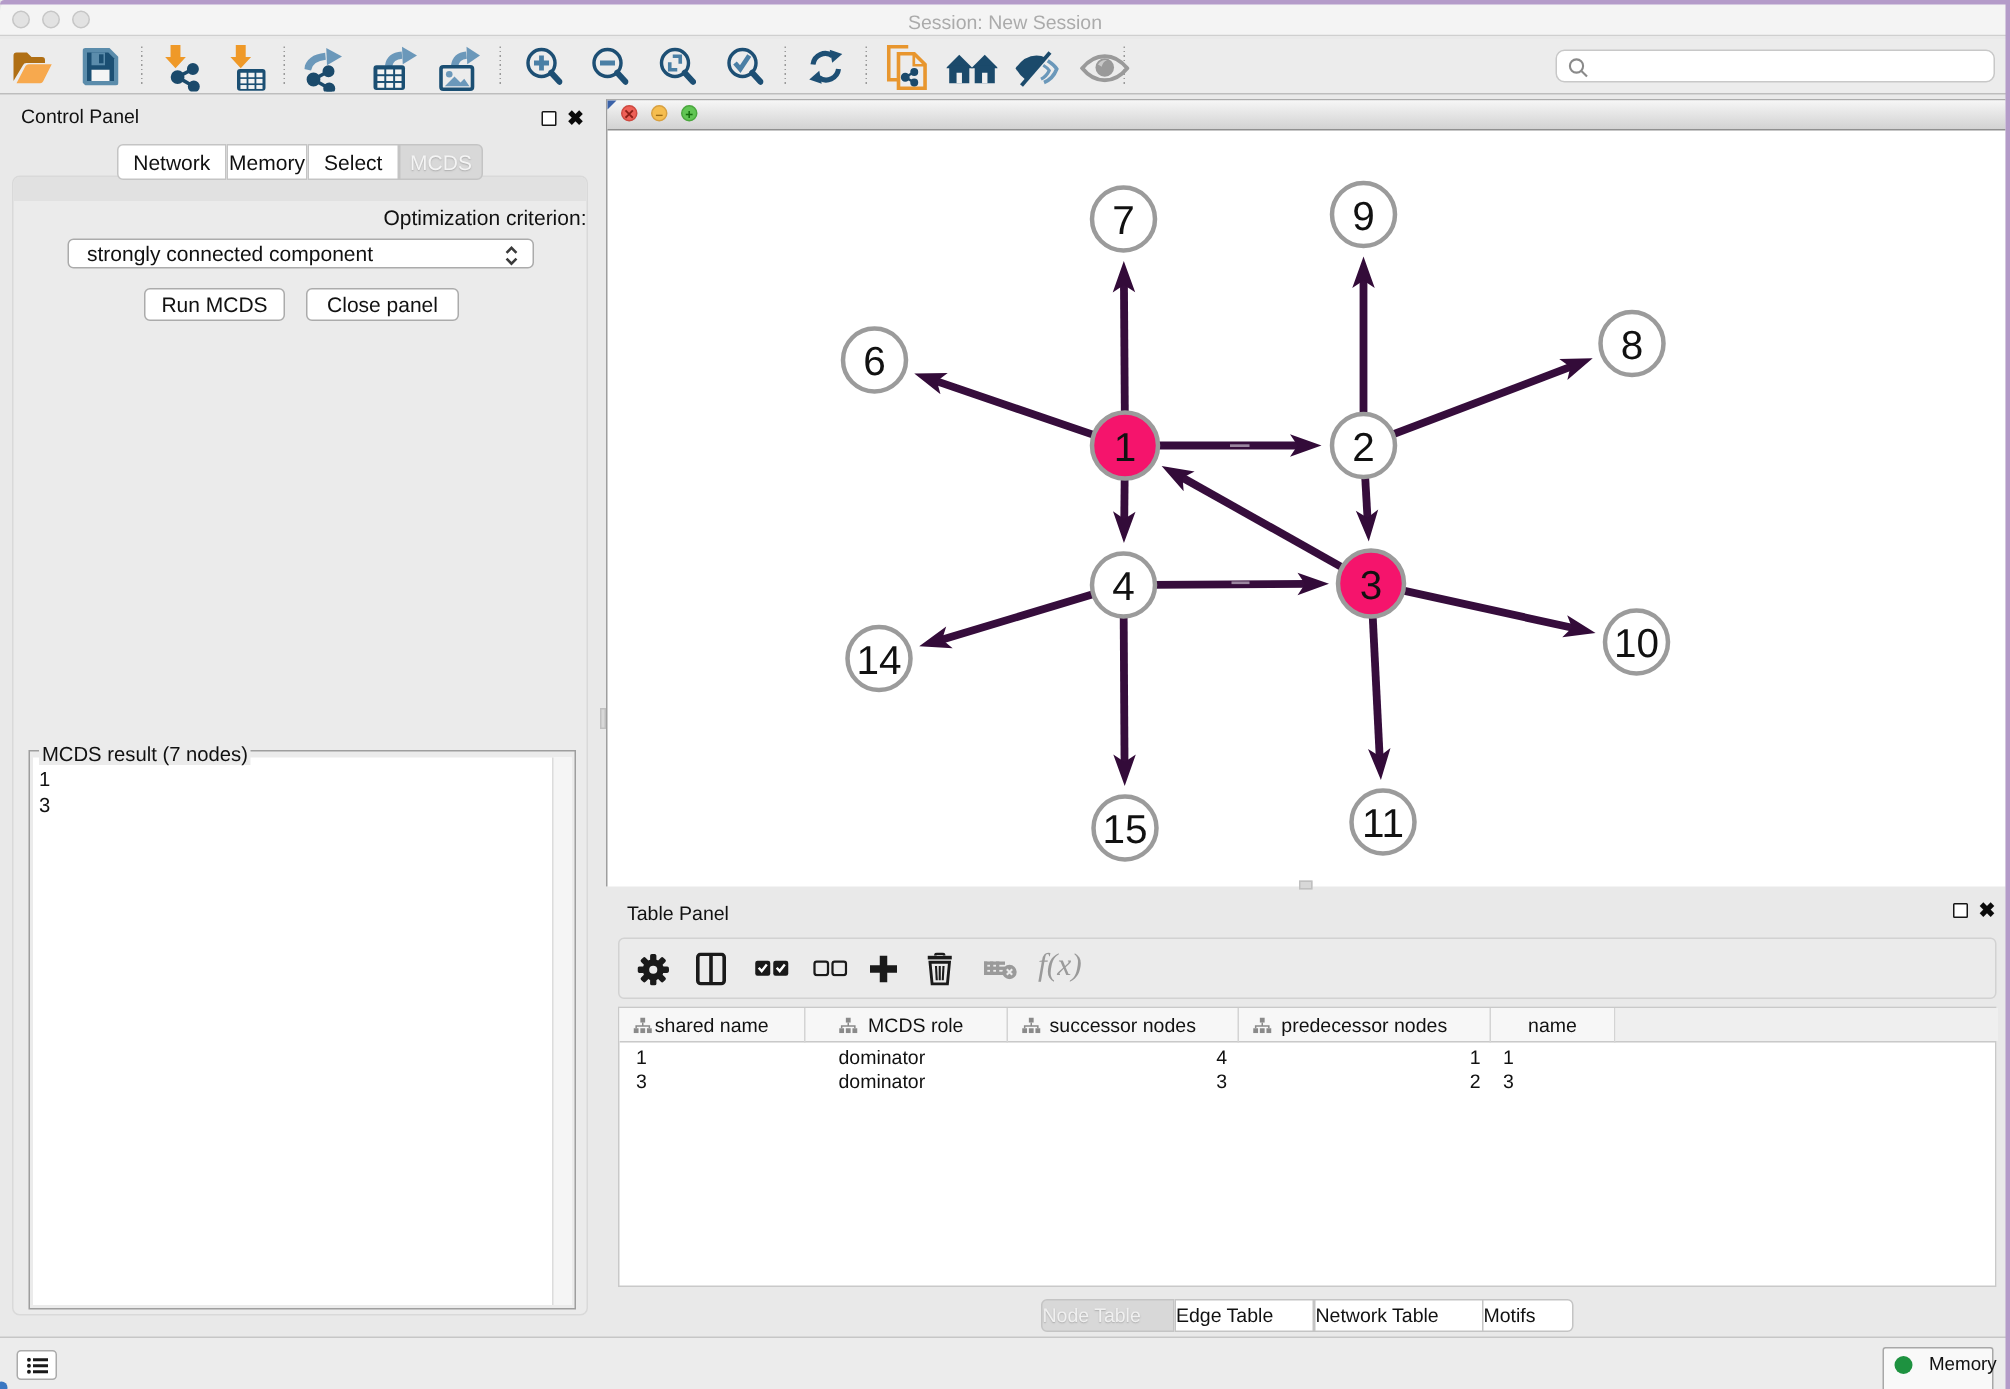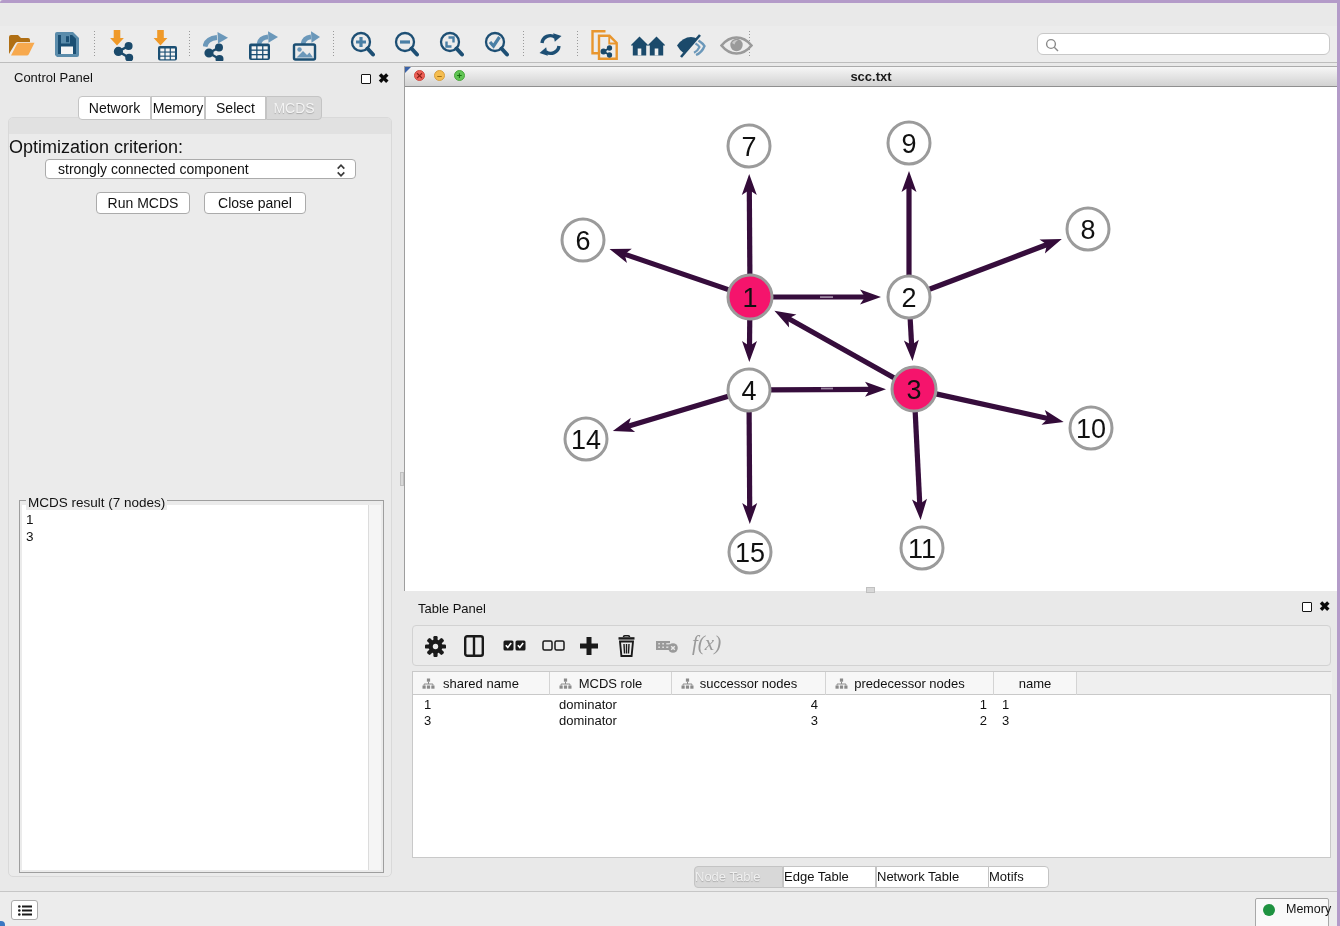--- a/index.html
+++ b/index.html
@@ -17,21 +17,21 @@
 #search{position:absolute;right:10px;top:7px;width:293px;height:22px;background:#fff;border:1px solid #c8c8c8;border-radius:6px}
 #search svg{position:absolute;left:7px;top:4px}
 #cpanel{position:absolute;left:0;top:62px;width:400px;height:828px}
 #cphead .t{position:absolute;left:14px;top:8px;font-size:13px;color:#111}
 .sq{position:absolute;width:10px;height:10px;border:1.6px solid #161616;border-radius:1px;background:#fff}
 .xx{position:absolute;font-size:13.5px;font-weight:bold;color:#0a0a0a}
 #cptabs{position:absolute;left:78px;top:34px;width:244px;height:24px;z-index:3}
 .ctab{position:absolute;top:0;height:24px;background:#fff;border:1px solid #c4c4c4;font-size:14px;text-align:center;line-height:22px;color:#111}
 #cpbox{position:absolute;left:8px;top:55px;width:384px;height:760px;background:#ebebeb;border:1px solid #d9d9d9;border-radius:5px}
 #cpbox .band{position:absolute;left:0;top:0;width:100%;height:16px;background:#e1e1e1;border-radius:4px 4px 0 0}
-#optlab{position:absolute;left:0;top:19px;width:100%;text-align:left;font-size:18px;color:#111}
+#optlab{position:absolute;left:0;top:19px;width:100%;text-align:right;font-size:14px;color:#111}
 #dropdown{position:absolute;left:36px;top:41px;width:311px;height:20px;background:#fff;border:1px solid #ababab;border-radius:4px;font-size:14px;line-height:19px;padding-left:12px;color:#111}
 #dropdown svg{position:absolute;right:6px;top:2px}
 .btn{position:absolute;top:74px;height:22px;background:#fff;border:1px solid #ababab;border-radius:4px;font-size:14px;text-align:center;line-height:20px;color:#111}
 #mcdsbox{position:absolute;left:10px;top:382px;width:365px;height:373px;border:1px solid #9e9e9e}
 #mcdsbox .cover{position:absolute;left:6px;top:-6px;background:#ebebeb;padding:0 2px;font-size:13.5px;color:#111;z-index:2;line-height:15px}
 #mcdstext{position:absolute;left:2px;top:4px;right:2px;bottom:2px;background:#fff;font-size:13.5px;line-height:17px;padding:6px 0 0 4px;color:#111}
 #mcdsscroll{position:absolute;right:2px;top:4px;bottom:2px;width:13px;background:#f5f5f5;border-left:1px solid #dcdcdc}
 #netwin{position:absolute;left:404px;top:66px;width:933px;height:525px;background:#fff;border-left:1px solid #9e9e9e;border-top:1px solid #ababab}
 #nettitle{position:absolute;left:0;top:0;width:100%;height:20px;background:linear-gradient(#f6f6f6,#d2d2d2);border-bottom:1px solid #8f8f8f}
 .mac{position:absolute;top:3px;width:11px;height:11px;border-radius:50%;font:bold 9px/11px "Liberation Sans",sans-serif;text-align:center}
@@ -56,20 +56,26 @@
 #status{position:absolute;left:0;bottom:0;width:100%;height:35px;background:#ececec;border-top:1px solid #c6c6c6}
 #listbtn{position:absolute;left:11px;top:8px;width:27px;height:20px;background:#fff;border:1px solid #ababab;border-radius:3px}
 #membtn{position:absolute;right:11px;top:6px;width:74px;height:41px;background:#f9f9f9;border:1px solid #a8a8a8;border-radius:2px;font-size:12.5px;line-height:21px;text-align:left;padding-left:30px;color:#111}
 #memdot{position:absolute;left:7px;top:5px;width:12px;height:12px;border-radius:50%;background:#1e9240}
 </style>
 </head>
 <body>
 <div id="app">
 <div id="ptop"></div>
     <div id="pright"></div>
+<div id="titlebar">
+  <div class="tl" style="left:8px"></div>
+  <div class="tl" style="left:28px"></div>
+  <div class="tl" style="left:48px"></div>
+  <div id="title">Session: New Session</div>
+</div>
 <div id="toolbar">
   <svg class="tb" style="left:8px;top:7px" width="28" height="24" viewBox="0 0 28 24">
     <path d="M1,21 L1,4 Q1,2 3,2 L10,2 L13,5 L20,5 Q22,5 22,7 L22,9 L9.5,9 Q8,9 7.3,10.5 L1,21 Z" fill="#b06f14"></path>
     <path d="M3,22.5 L9,11 Q9.7,9.8 11.2,9.8 L26.5,9.8 L20.8,21.2 Q20.2,22.5 18.8,22.5 Z" fill="#f7a94e"></path>
   </svg>
   <svg class="tb" style="left:55px;top:6px" width="24" height="25" viewBox="0 0 24 25">
     <path d="M2,0 L18,0 L24,6 L24,23 Q24,25 22,25 L2,25 Q0,23 0,23 L0,2 Q0,0 2,0 Z" fill="#5b8cab"></path>
     <path d="M3,3 L17.2,3 L21,6.8 L21,22 L3,22 Z" fill="#1b4f73"></path>
     <rect x="6" y="3" width="9" height="8.5" fill="#5b8cab"></rect>
     <rect x="11" y="4.2" width="3" height="6" fill="#1b4f73"></rect>
@@ -236,21 +242,20 @@
       <div id="mcdsscroll"></div>
     </div>
   </div>
 </div>
 <div id="netwin">
   <div id="nettitle">
     <div id="corner"></div>
     <div class="mac" style="left:9px;background:#ee6057;border:1px solid #ce4940;color:#8b1e16">✕</div>
     <div class="mac" style="left:29px;background:#f5bd4f;border:1px solid #d8a040;color:#9a6a14">–</div>
     <div class="mac" style="left:49px;background:#61c554;border:1px solid #4aa73e;color:#156e0e">+</div>
-    <div class="t">scc.txt</div>
   </div>
   <svg id="graph" viewBox="404 87 933 503">
 <line x1="749.9" y1="278.0" x2="749.3" y2="189.0"></line>
 <line x1="732.0" y1="290.9" x2="623.7" y2="253.9"></line>
 <line x1="769.0" y1="297.0" x2="866.0" y2="297.0"></line>
 <line x1="749.8" y1="316.0" x2="749.5" y2="347.0"></line>
 <line x1="909.0" y1="278.0" x2="909.0" y2="186.0"></line>
 <line x1="926.8" y1="290.3" x2="1047.8" y2="244.3"></line>
 <line x1="910.0" y1="316.0" x2="911.7" y2="346.1"></line>
 <line x1="897.4" y1="379.7" x2="787.5" y2="318.0"></line>
@@ -359,21 +364,21 @@
             <rect x="4" y="1" width="2.2" height="9"></rect>
             <rect x="8" y="1" width="2.2" height="9"></rect>
         <circle cx="17" cy="8" r="4.8"></circle>
       </g>
       <path d="M15.2,6.2 L18.8,9.8 M18.8,6.2 L15.2,9.8" stroke="#ebebeb" stroke-width="1.4"></path>
     </svg>
     <div style="position:absolute;left:279px;top:5px;font-family:'Liberation Serif',serif;font-style:italic;font-size:21px;color:#9a9a9a">f(x)</div>
   </div>
   <div id="ttable">
     <div id="thdr">
-      <div class="th" style="left:0;width:137px"><svg class="hic" width="13" height="12" viewBox="0 0 13 12">
+      <div class="th" style="left:0;width:124px"><svg class="hic" width="13" height="12" viewBox="0 0 13 12">
               <g fill="#8a8a8a">
                 <rect x="4.9" y="0.5" width="3.2" height="3.2"></rect>
                 <rect x="0.5" y="7.5" width="3.2" height="3.2"></rect>
                 <rect x="4.9" y="7.5" width="3.2" height="3.2"></rect>
                 <rect x="9.3" y="7.5" width="3.2" height="3.2"></rect>
                 <path d="M6.5,3.7 V6 M2.1,7.5 V6 H10.9 V7.5" stroke="#8a8a8a" fill="none"></path>
               </g>
             </svg>shared name</div>
       <div class="th" style="left:137px;width:122px"><svg class="hic" width="13" height="12" viewBox="0 0 13 12">
               <g fill="#8a8a8a">

